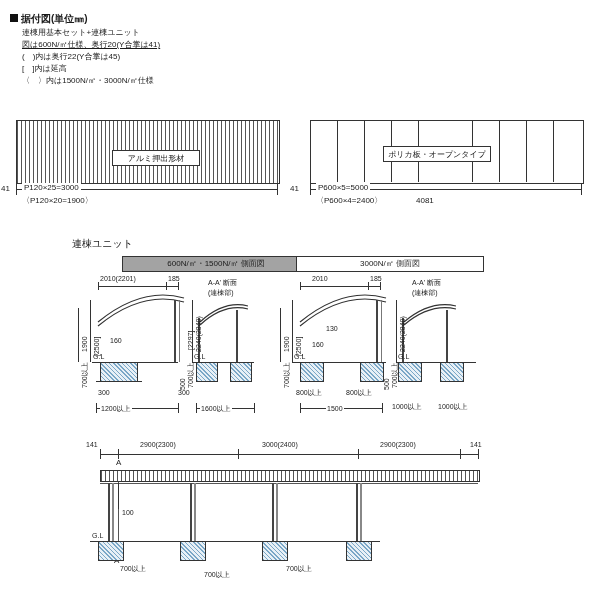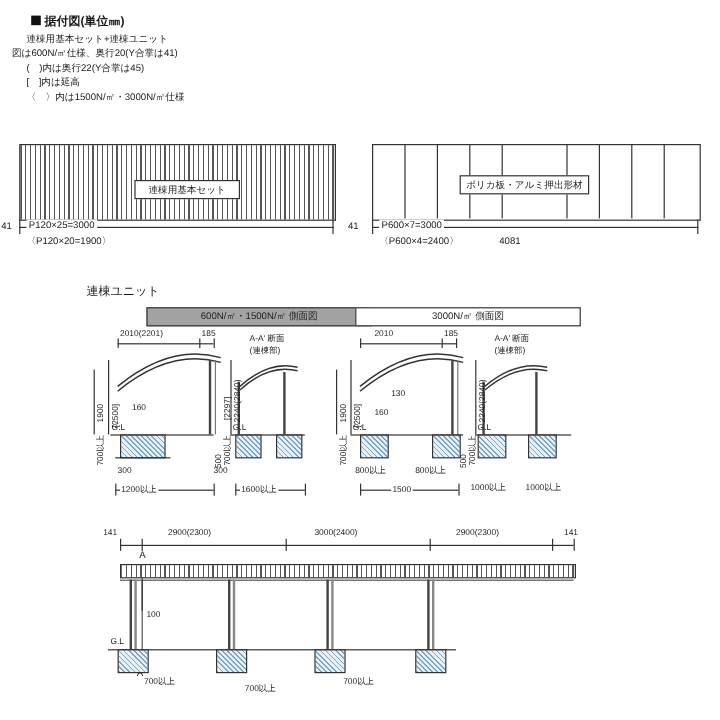--- a/index.html
+++ b/index.html
@@ -35,34 +35,34 @@
     border:1px solid #333;
     background-image:repeating-linear-gradient(45deg,#7aa7c7 0px,#7aa7c7 1px,#e8f0f6 1px,#e8f0f6 3px);
   }
   .post{background:#444;width:2px;}
   .rot{transform-origin:0 0;transform:rotate(-90deg);}
   svg{display:block;}
 </style>
 </head>
 <body>
 
-<div class="abs" style="left:26px;top:8px;text-align:center;">
+<div class="abs" style="left:10px;top:8px;text-align:center;">
   <span class="sq"></span><span class="t10 bold">据付図(単位㎜)</span>
 </div>
 <div class="abs t8" style="left:22px;top:28px;">連棟用基本セット+連棟ユニット</div>
-<div class="abs t8" style="left:10px;top:40px;">図は600N/㎡仕様、奥行20(Y合掌は41)</div>
+<div class="abs t8" style="left:22px;top:40px;text-decoration:underline;">図は600N/㎡仕様、奥行20(Y合掌は41)</div>
 <div class="abs t8" style="left:22px;top:52px;">(　)内は奥行22(Y合掌は45)</div>
 <div class="abs t8" style="left:22px;top:64px;">[　]内は延高</div>
 <div class="abs t8" style="left:22px;top:76px;">〈　〉内は1500N/㎡・3000N/㎡仕様</div>
 
 <div class="abs">
 
   <div class="abs box hatch-v" style="left:16px;top:120px;width:262px;height:62px;"></div>
 
-  <div class="abs label-box" style="left:112px;top:150px;width:86px;height:14px;">連棟用基本セット</div>
+  <div class="abs label-box" style="left:112px;top:150px;width:86px;height:14px;">アルミ押出形材</div>
 
   <div class="abs t8" style="left:1px;top:184px;">41</div>
 
   <div class="abs line hl" style="left:16px;top:189px;width:262px;"></div>
   <div class="abs line vl" style="left:16px;top:183px;height:12px;"></div>
   <div class="abs line vl" style="left:277px;top:183px;height:12px;"></div>
   <div class="abs t8" style="left:22px;top:183px;background:#fff;padding:0 2px;">P120×25=3000</div>
   <div class="abs t8" style="left:22px;top:196px;">〈P120×20=1900〉</div>
 </div>
 
@@ -70,27 +70,27 @@
   <div class="abs box" style="left:310px;top:120px;width:272px;height:62px;background:#fff;"></div>
 
   <div class="abs line vl" style="left:337px;top:120px;height:62px;"></div>
   <div class="abs line vl" style="left:364px;top:120px;height:62px;"></div>
   <div class="abs line vl" style="left:391px;top:120px;height:62px;"></div>
   <div class="abs line vl" style="left:418px;top:120px;height:62px;"></div>
   <div class="abs line vl" style="left:472px;top:120px;height:62px;"></div>
   <div class="abs line vl" style="left:499px;top:120px;height:62px;"></div>
   <div class="abs line vl" style="left:526px;top:120px;height:62px;"></div>
   <div class="abs line vl" style="left:553px;top:120px;height:62px;"></div>
-  <div class="abs label-box" style="left:383px;top:146px;width:106px;height:14px;">ポリカ板・アルミ押出形材</div>
+  <div class="abs label-box" style="left:383px;top:146px;width:106px;height:14px;">ポリカ板・オープンタイプ</div>
 
   <div class="abs t8" style="left:290px;top:184px;">41</div>
   <div class="abs line hl" style="left:310px;top:189px;width:272px;"></div>
   <div class="abs line vl" style="left:310px;top:183px;height:12px;"></div>
   <div class="abs line vl" style="left:581px;top:183px;height:12px;"></div>
-  <div class="abs t8" style="left:316px;top:183px;background:#fff;padding:0 2px;">P600×7=3000</div>
+  <div class="abs t8" style="left:316px;top:183px;background:#fff;padding:0 2px;">P600×5=5000</div>
   <div class="abs t8" style="left:316px;top:196px;">〈P600×4=2400〉</div>
   <div class="abs t8" style="left:416px;top:196px;">4081</div>
 </div>
 
 <div class="abs t10" style="left:72px;top:238px;">連棟ユニット</div>
 
 <div class="abs box" style="left:96px;top:256px;width:186px;height:14px;background:#a3a3a3;margin-left:26px;">
   <div class="abs t8" style="left:0;top:2px;width:186px;text-align:center;">600N/㎡・1500N/㎡ 側面図</div>
 </div>
 

